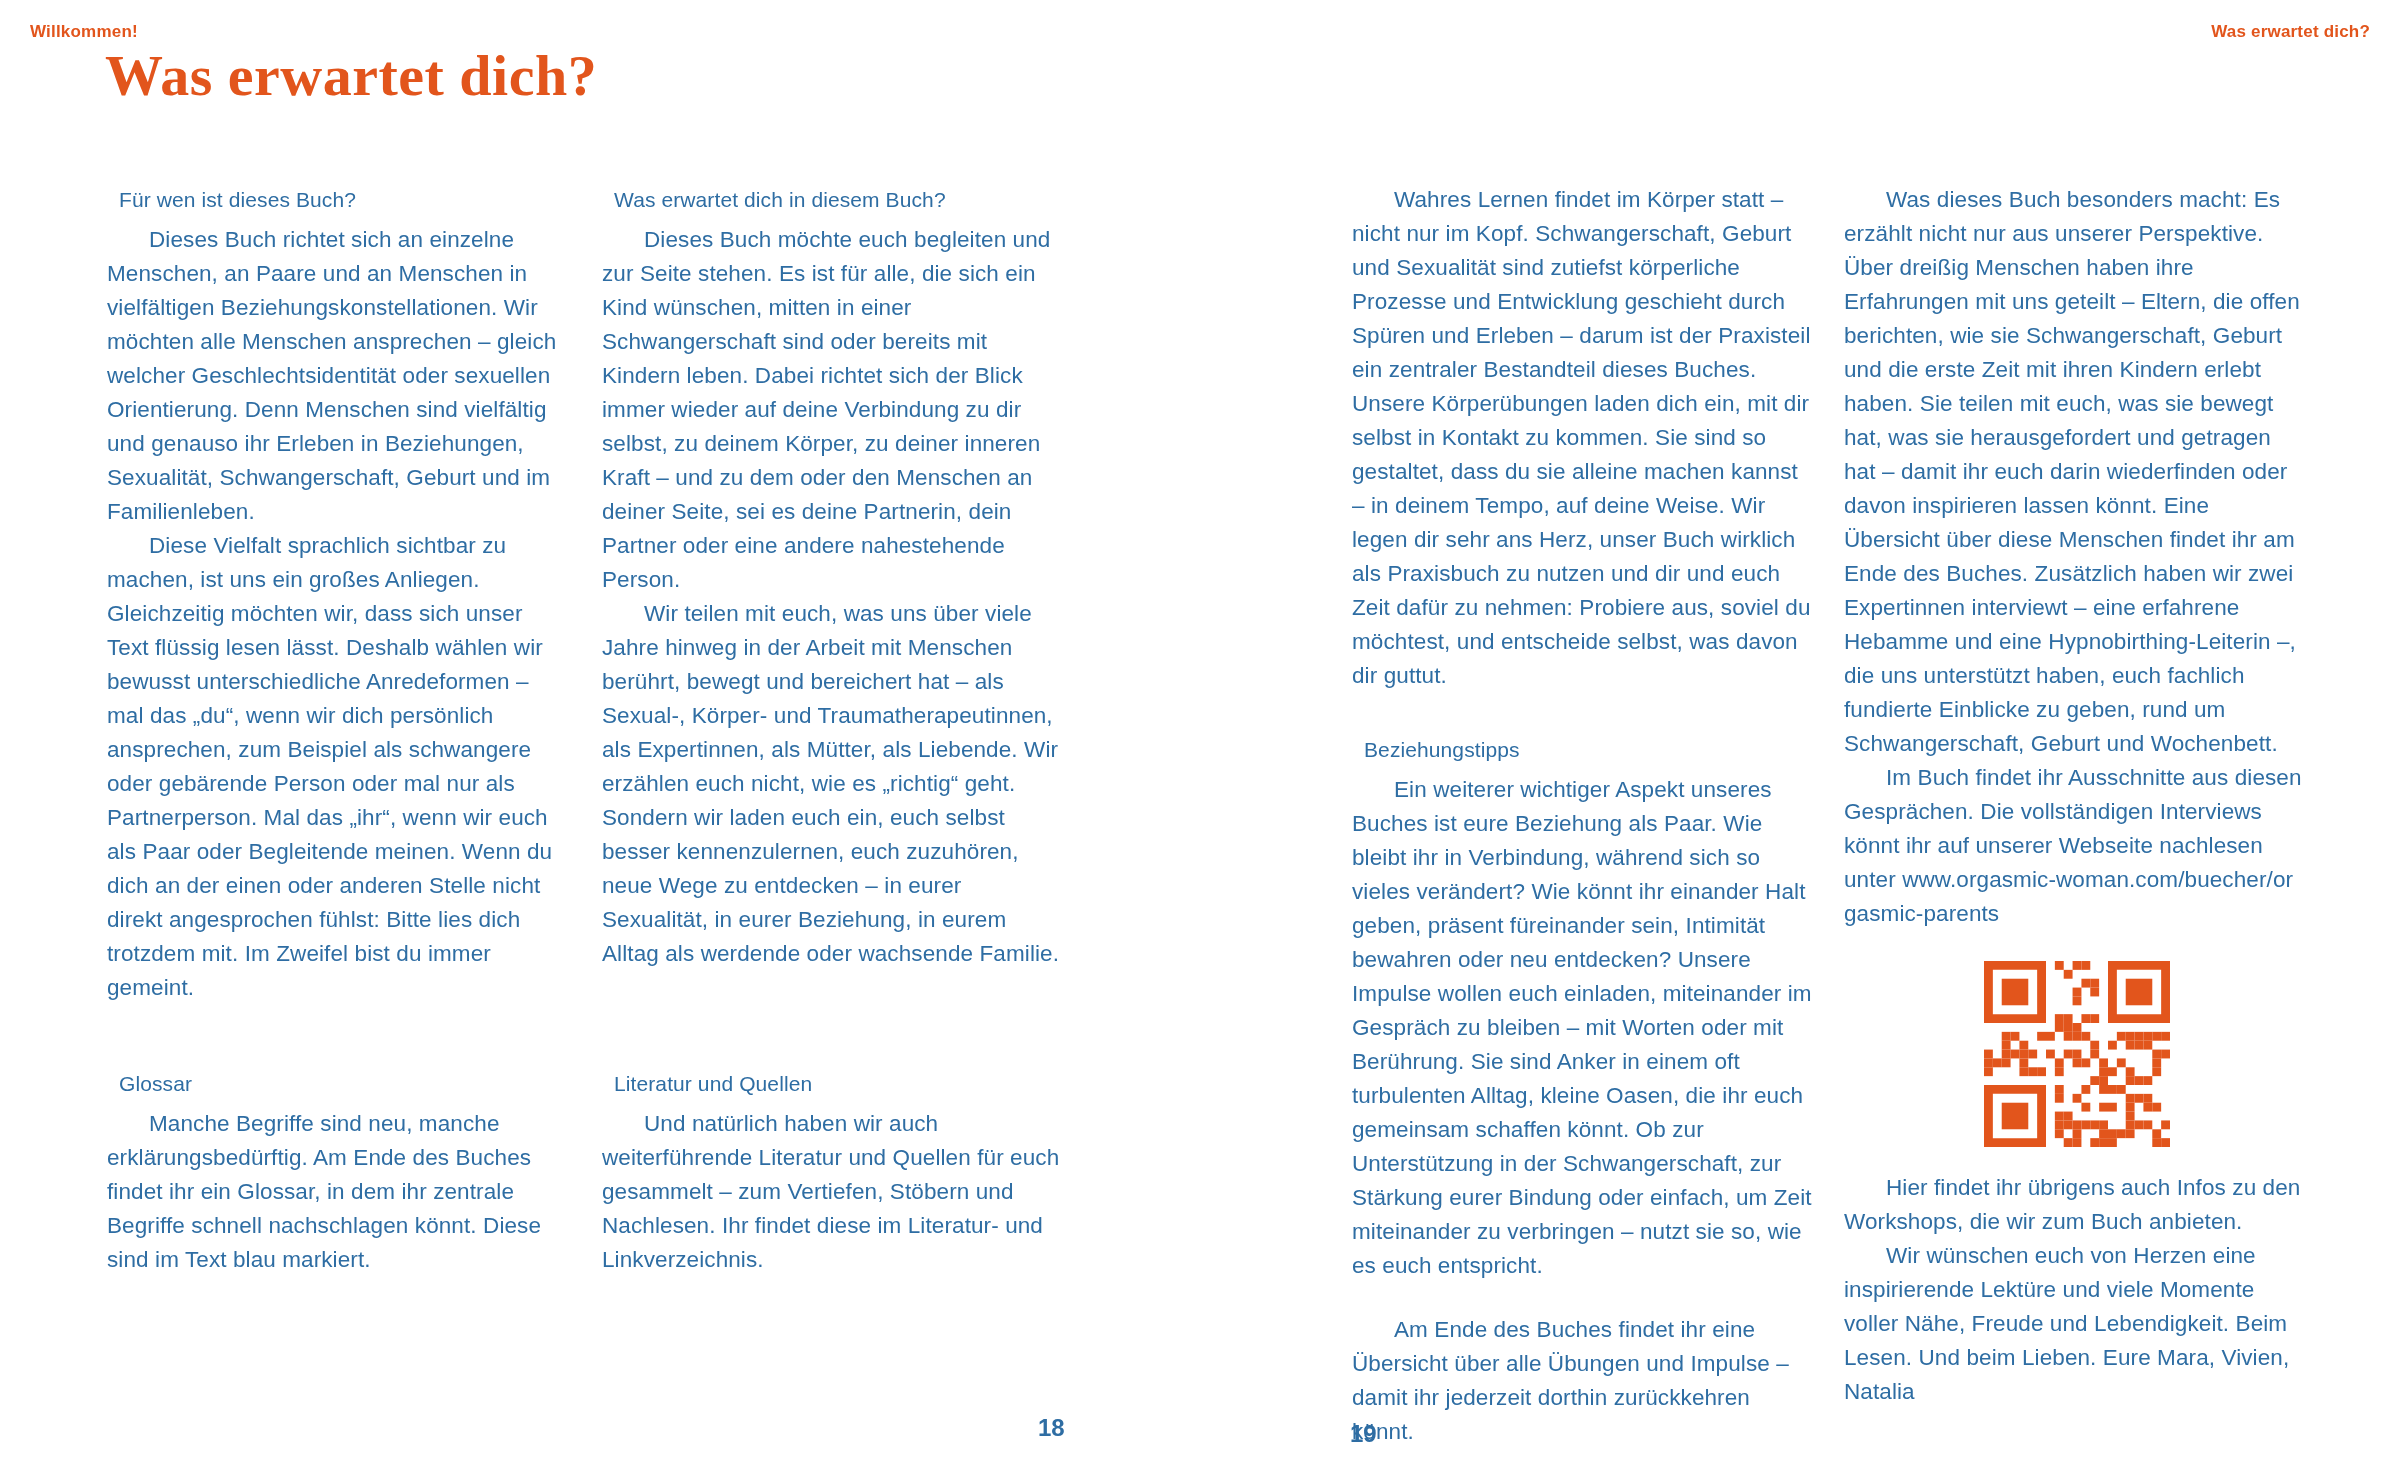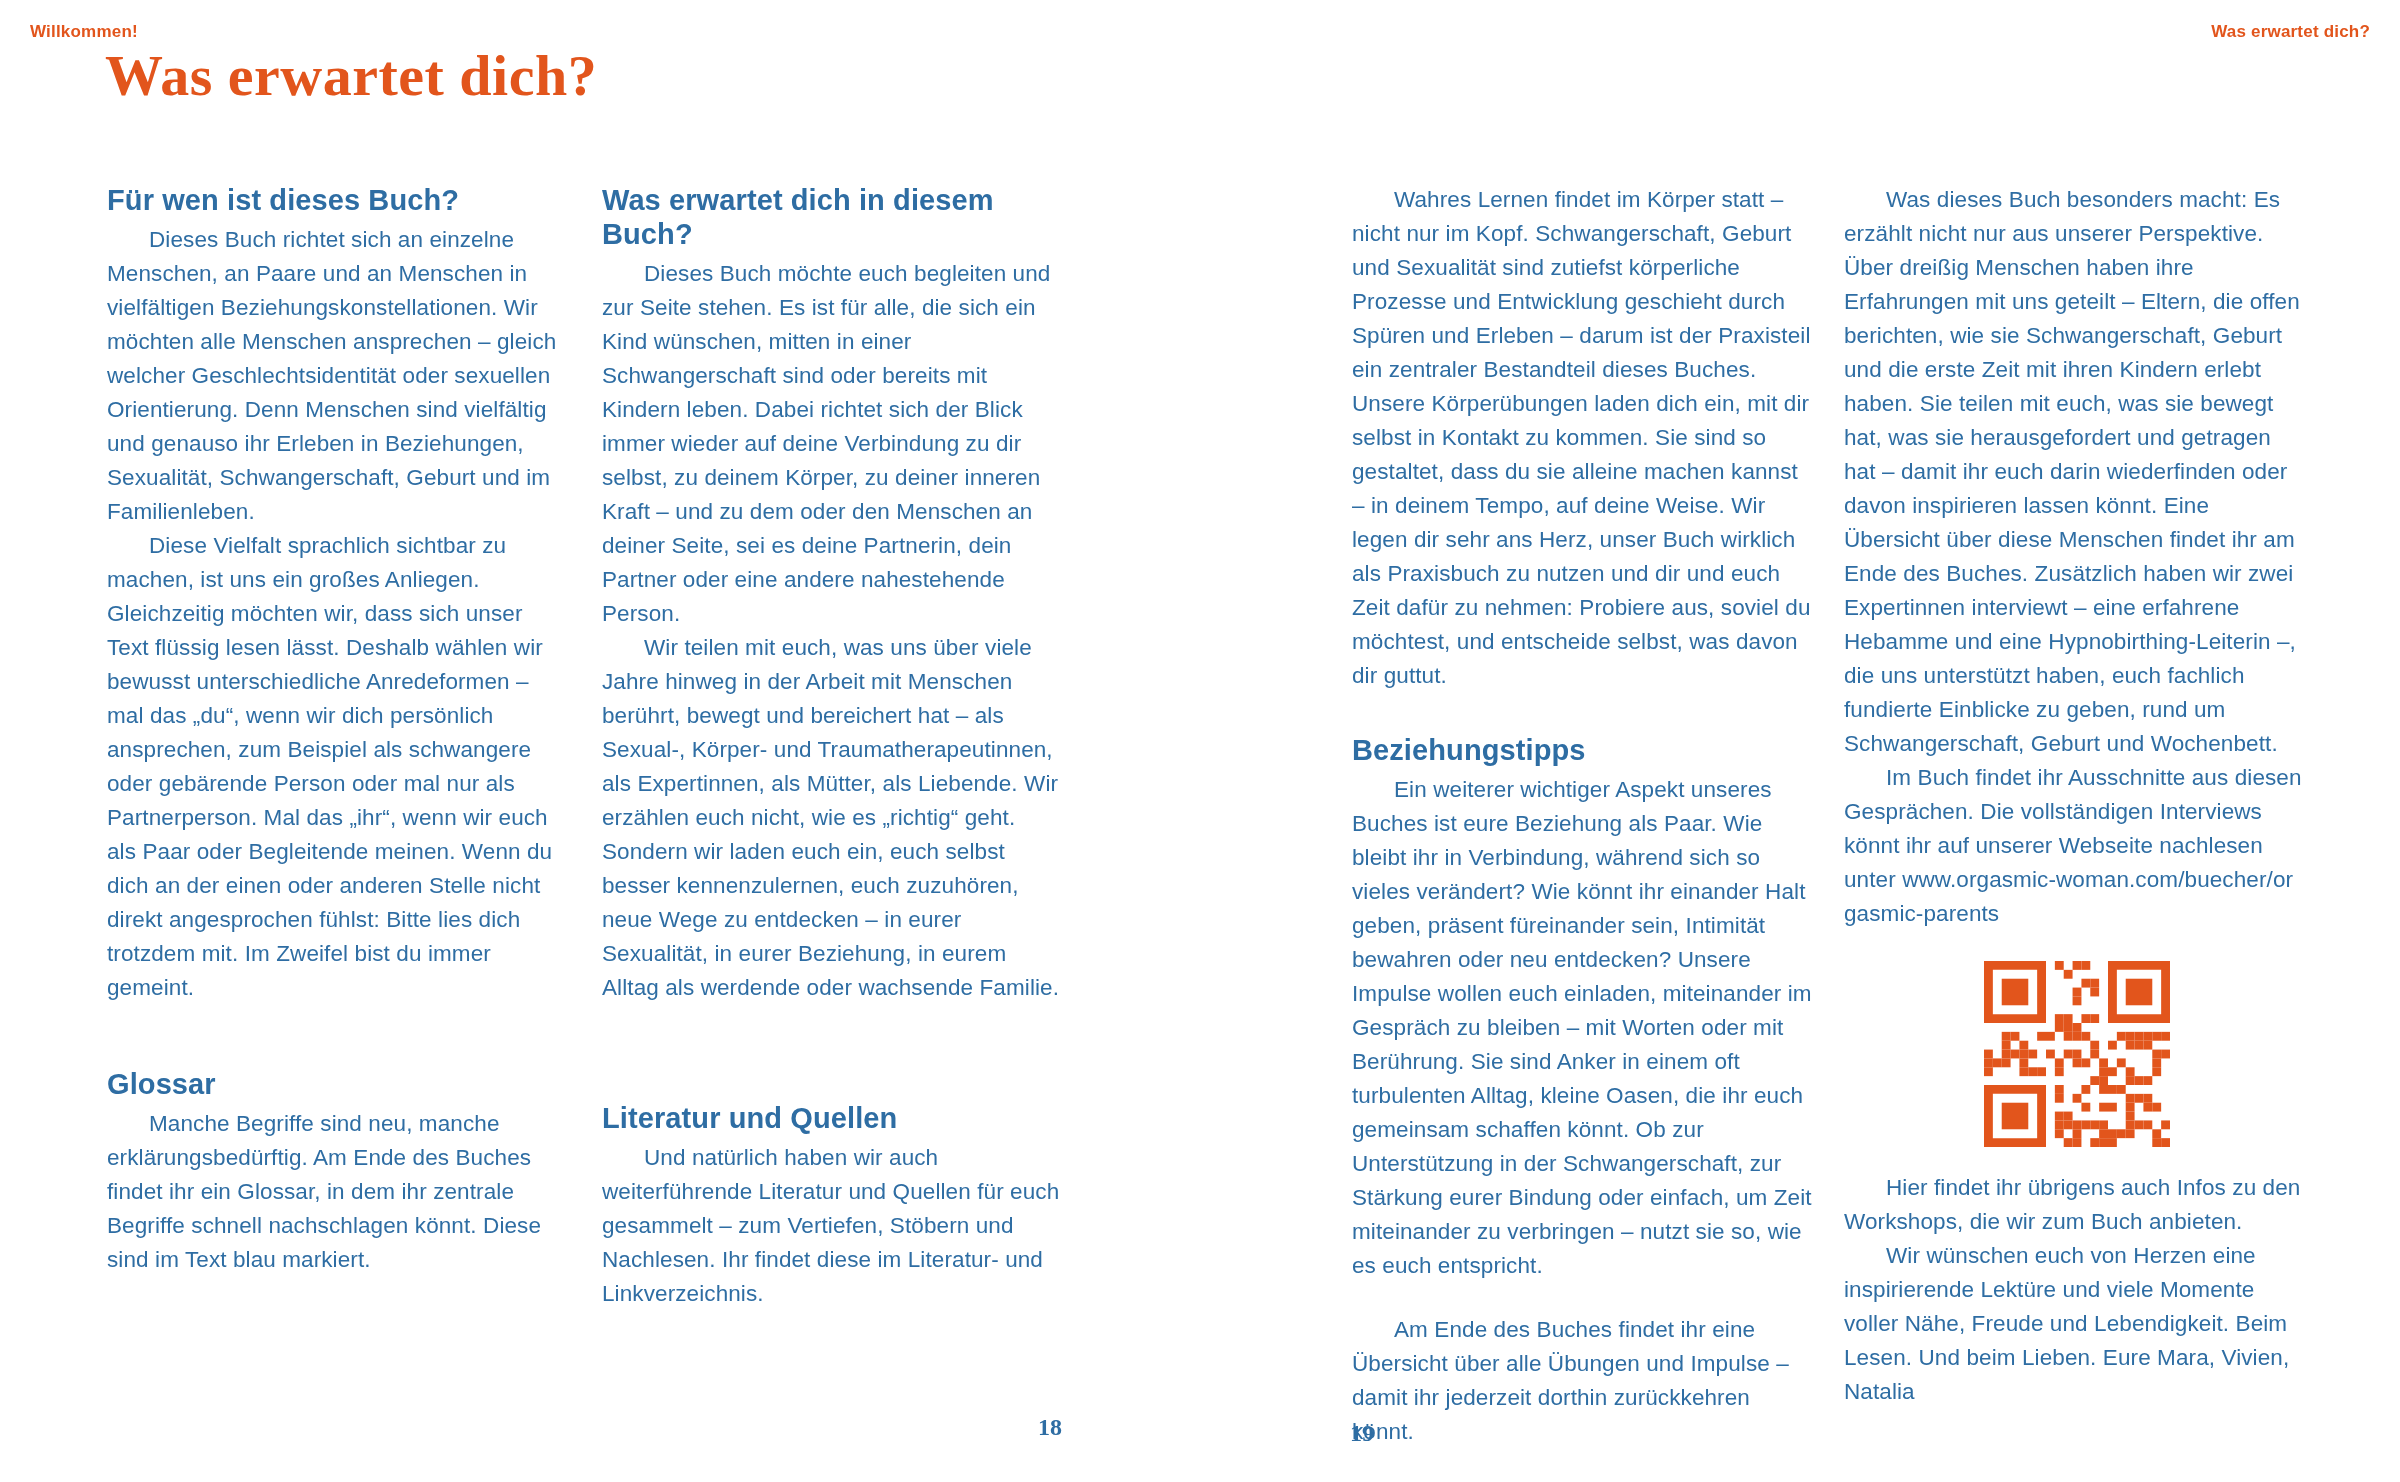--- a/index.html
+++ b/index.html
@@ -49,23 +49,23 @@
   .col {
     width: 460px;
     font-size: 22.5px;
     line-height: 34px;
     letter-spacing: 0.1px;
   }
   .col1 { margin-right: 35px; }
   .col2 { margin-right: 290px; }
   .col3 { margin-right: 32px; }
   .col h2 {
-    margin: 0 0 6px 0;
-    font-size: 29px;
-    font-weight: bold;
+    margin: 0 0 6px 12px;
+    font-size: 21px;
+    font-weight: normal;
     color: var(--blue);
   }
   .col p {
     margin: 0;
     text-indent: 42px;
   }
   h2.sec2-c1 { margin-top: 62px; }
   h2.sec2-c2 { margin-top: 96px; }
   h2.sec2-c3 { margin-top: 40px; }
   p.spaced-top { margin-top: 30px; }
@@ -74,21 +74,20 @@
     width: 186px;
     height: 186px;
     margin: 30px 0 24px 140px;
   }
   .qr svg { display: block; }
   .pagenum {
     position: absolute;
     font-size: 24px;
     font-weight: bold;
     color: var(--blue);
-    font-family: Liberation Serif, serif;
   }
   .pn-left  { left: 1038px; top: 1414px; }
   .pn-right { left: 1350px; top: 1420px; }
 </style>
 </head>
 <body>
 
 <div class="spread">
 
   <div class="running left">Willkommen!</div>

